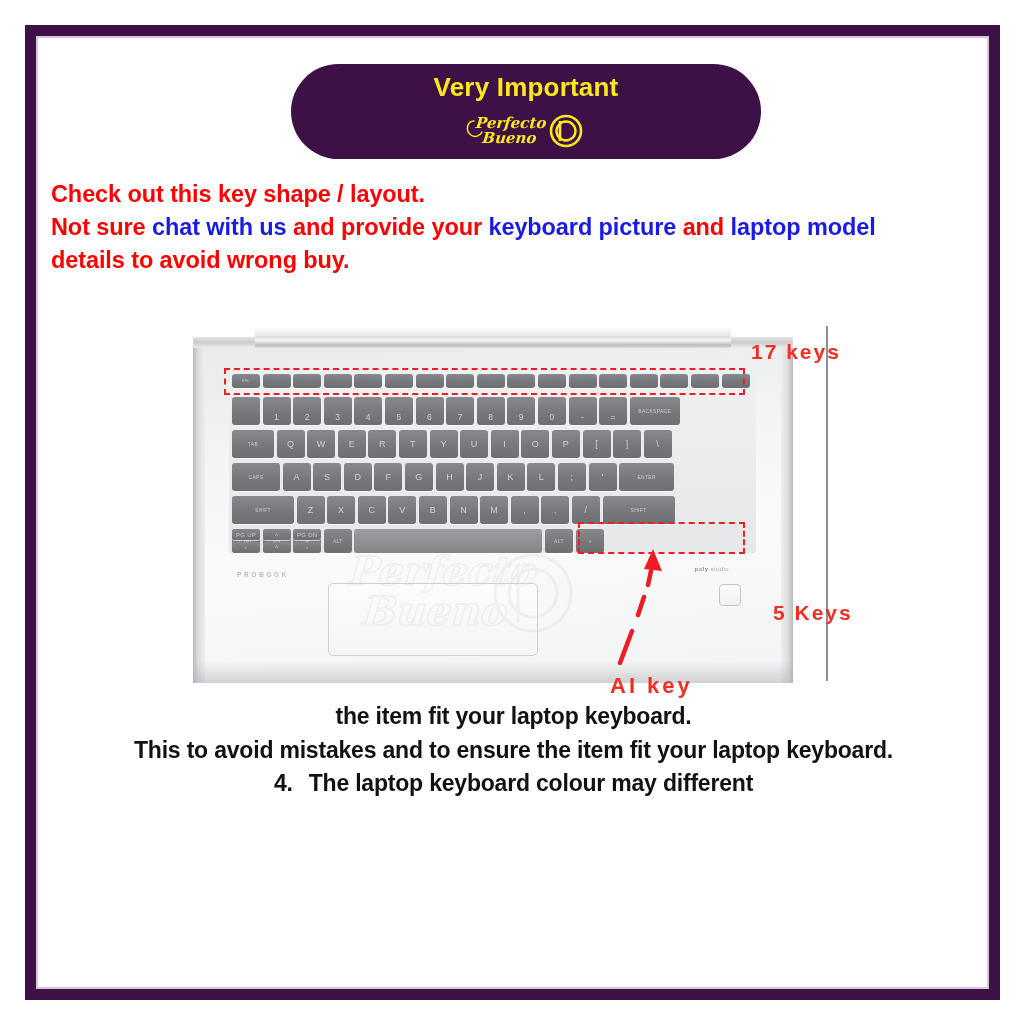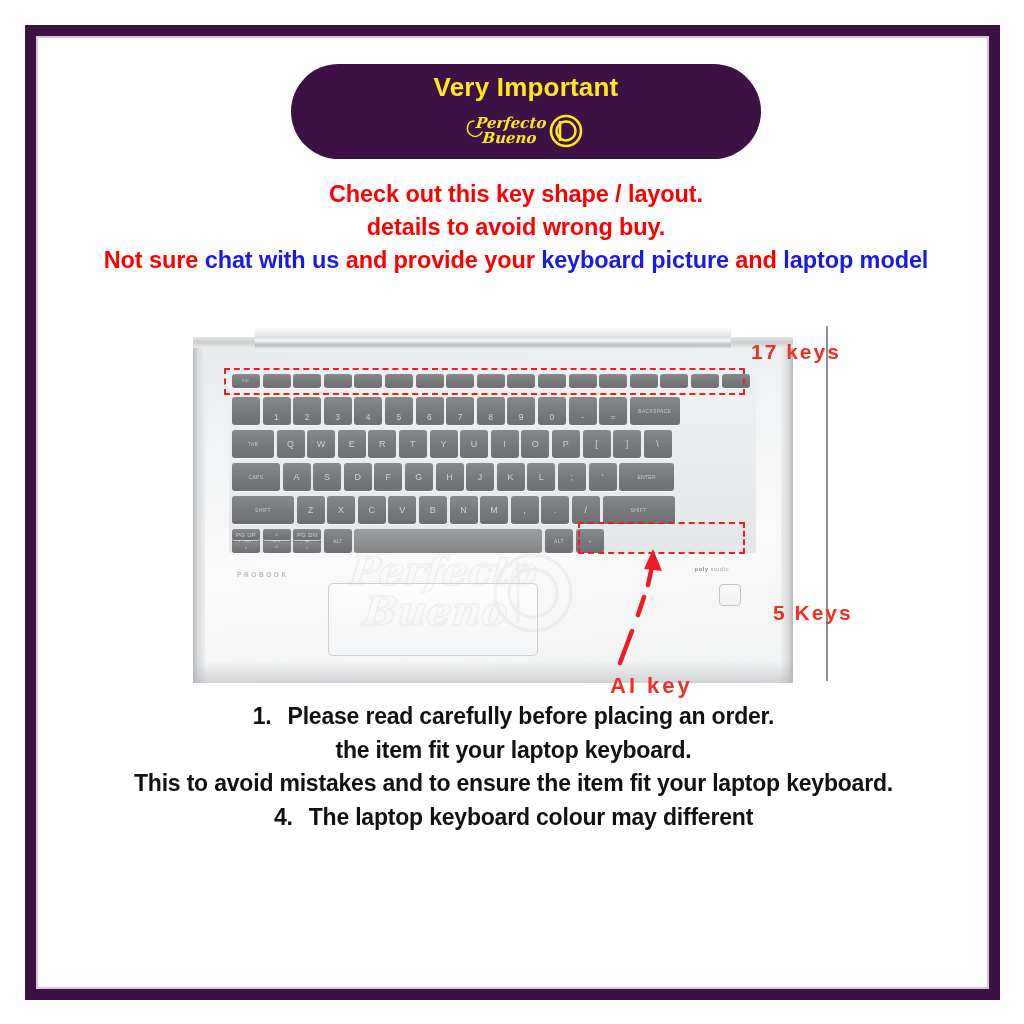--- a/index.html
+++ b/index.html
@@ -70,21 +70,20 @@
   
   .intro {
     position: absolute;
     left: 13px; top: 140px;
     width: 930px;
     font-size: 23.5px;
     font-weight: bold;
     line-height: 33px;
     color: #ff0000;
     letter-spacing: -0.1px;
-    text-align: center;
   }
   .intro .blue { color: #1a1ae6; }
   .intro .red  { color: #ff0000; }
 
   
   .kb-stage {
     position: absolute;
     left: 0px; top: 245px;
     width: 949px; height: 405px;
   }
@@ -265,24 +264,24 @@
           </svg>
         </div>
       </div>
     </div>
 
     <div class="intro">
       <div>
         <span class="red">Check out this key shape / layout.</span>
       </div>
       <div>
+        <span class="red">Not sure </span><span class="blue">chat with us</span><span class="red"> and provide your </span><span class="blue">keyboard picture</span><span class="red"> and </span><span class="blue">laptop model</span>
+      </div>
+      <div>
         <span class="red">details to avoid wrong buy.</span>
-      </div>
-      <div>
-        <span class="red">Not sure </span><span class="blue">chat with us</span><span class="red"> and provide your </span><span class="blue">keyboard picture</span><span class="red"> and </span><span class="blue">laptop model</span>
       </div>
     </div>
 
     <div class="kb-stage">
 
       <div class="divider-line"></div>
 
       <div class="laptop">
 
         <div class="hinge">
@@ -431,23 +430,20 @@
 
       <div class="ai-arrow">
         <svg viewBox="0 0 120 120" width="120" height="120" xmlns="http://www.w3.org/2000/svg">
           <path d="M62 118 L74 86 M80 70 L86 52 M90 40 L93 26" stroke="#ee1c25" stroke-width="4.5" fill="none" stroke-linecap="round"></path>
           <path d="M95 4 L104 26 L86 24 Z" fill="#ee1c25"></path>
         </svg>
       </div>
     </div>
 
     <div class="notes">
-      <span class="line">
-        <span>1.</span><span class="gap"></span><span>Please read carefully before placing an order.</span>
-      </span>
       <span class="line">the item fit your laptop keyboard.</span>
       <span class="line">This to avoid mistakes and to ensure the item fit your laptop keyboard.</span>
       <span class="line">
         <span>4.</span><span class="gap"></span><span>The laptop keyboard colour may different</span>
       </span>
     </div>
 
   </div>
 </div>
 

